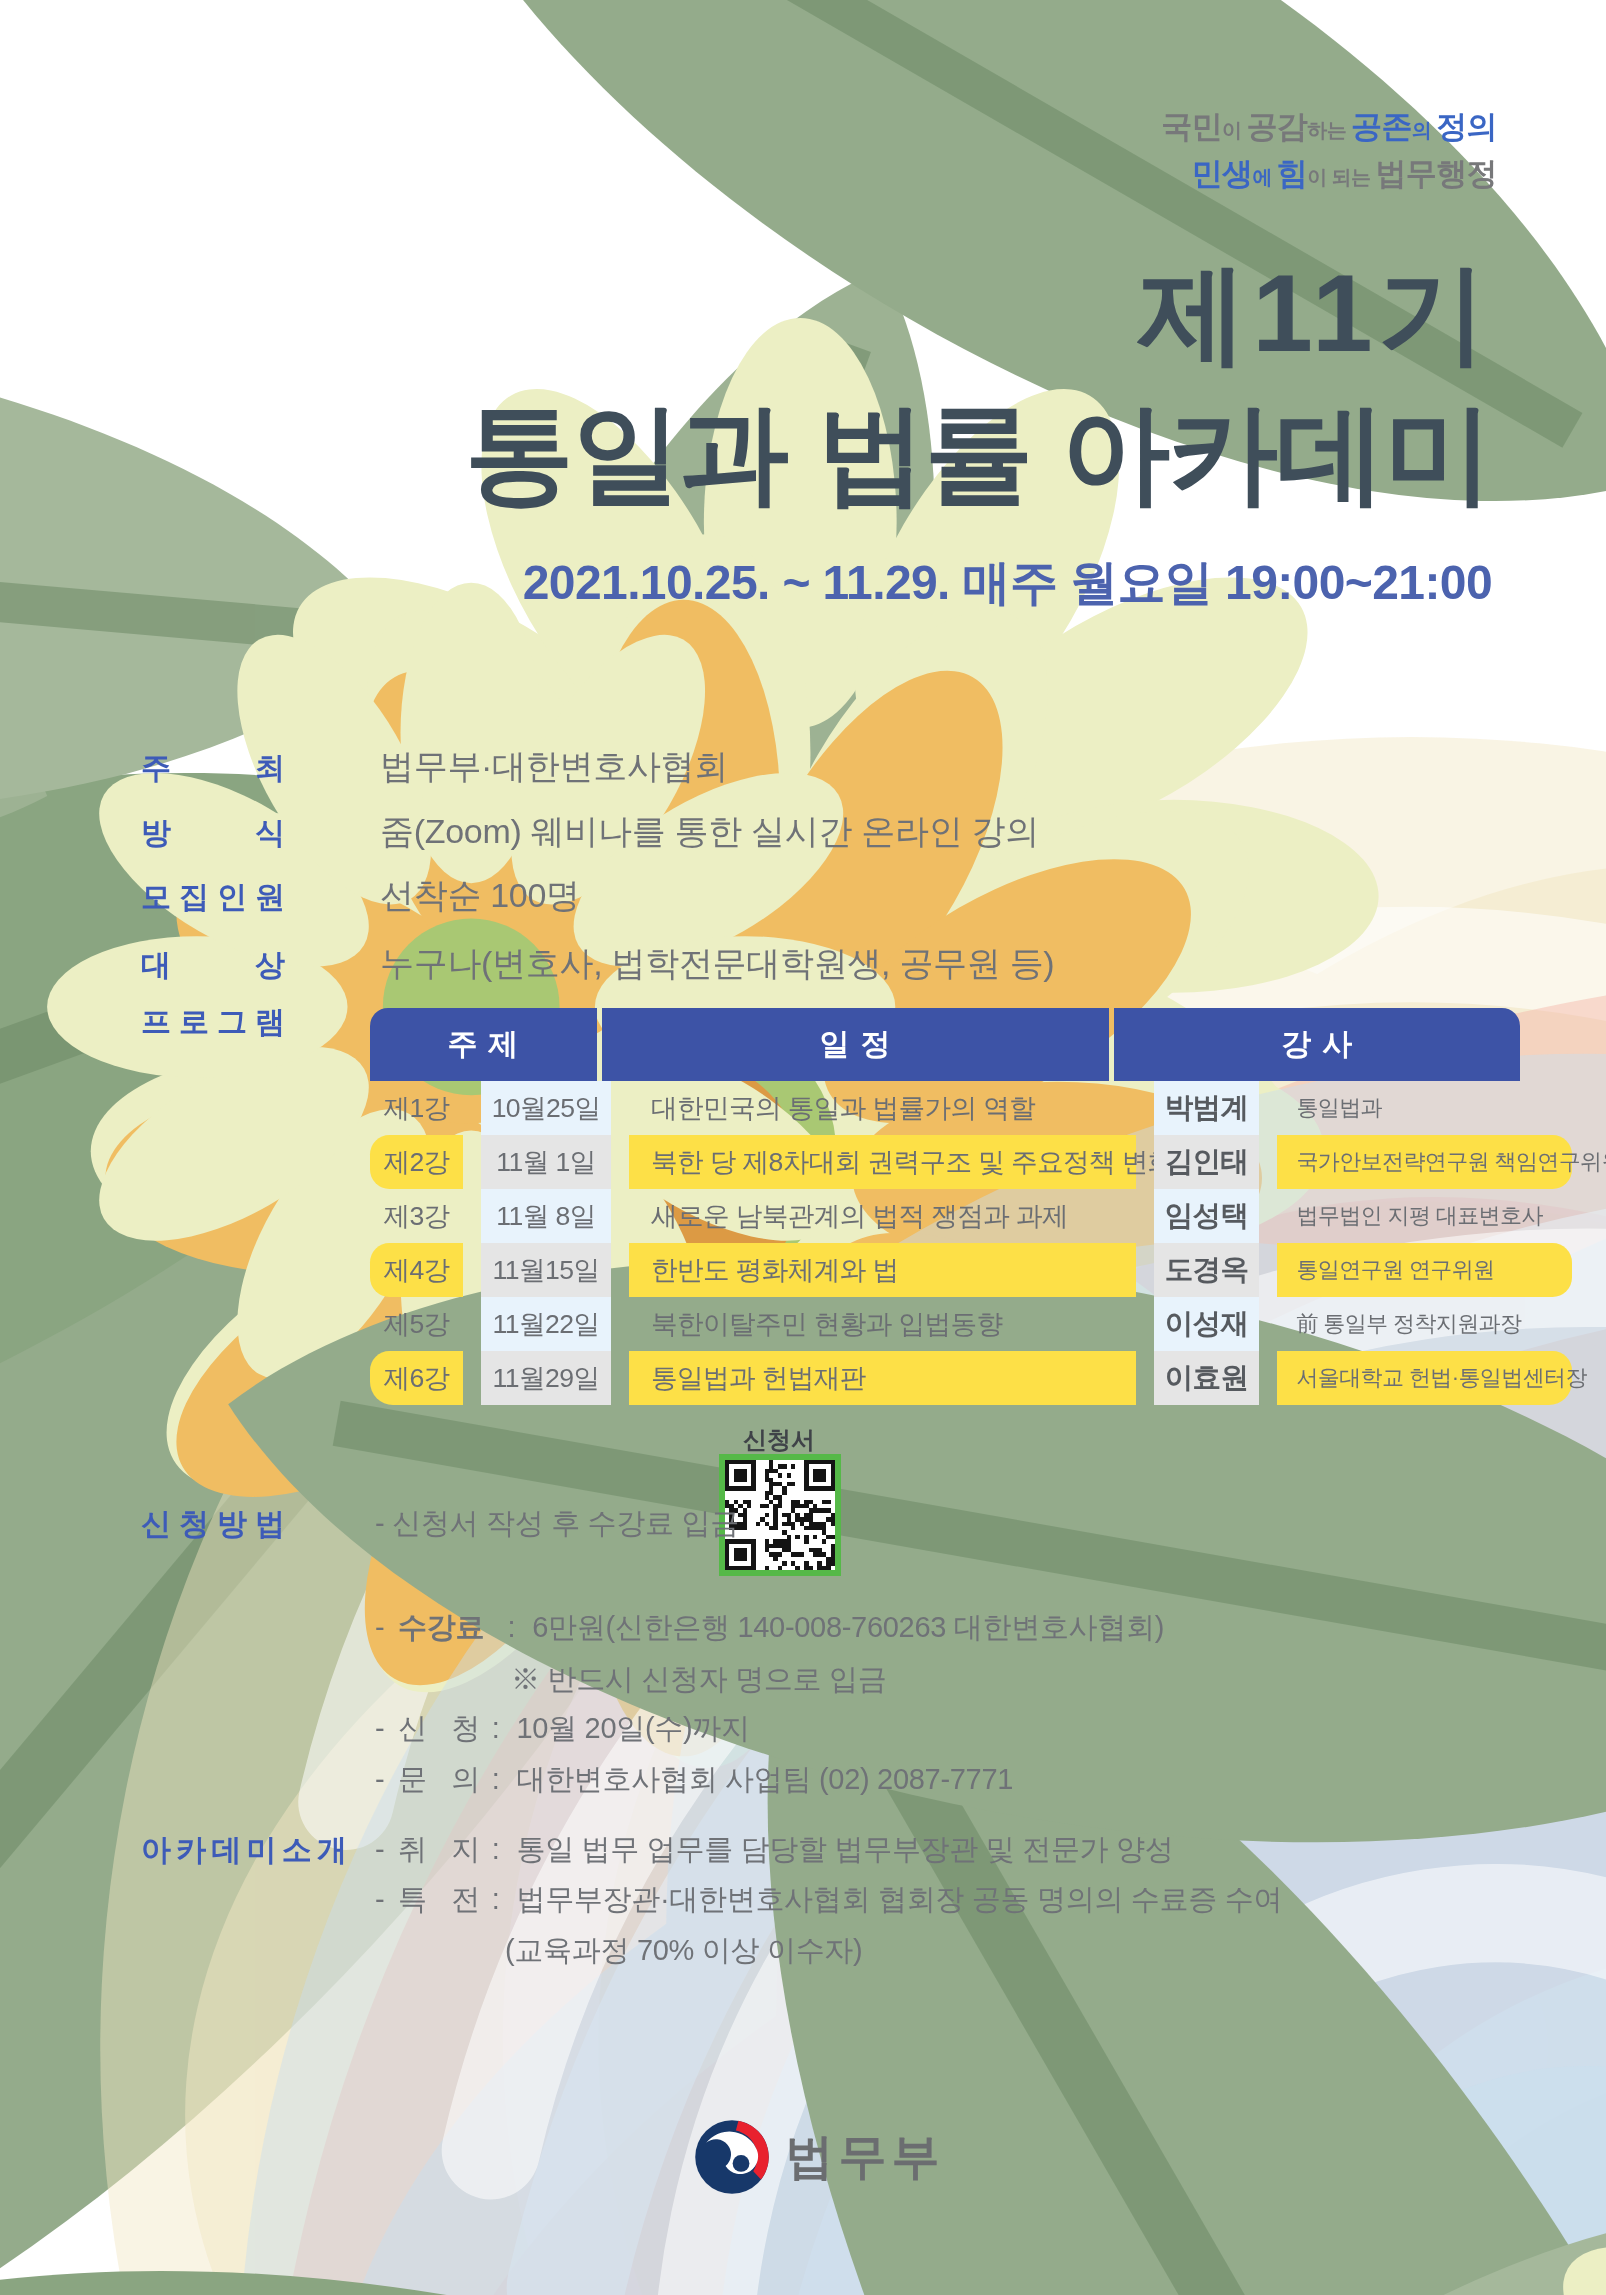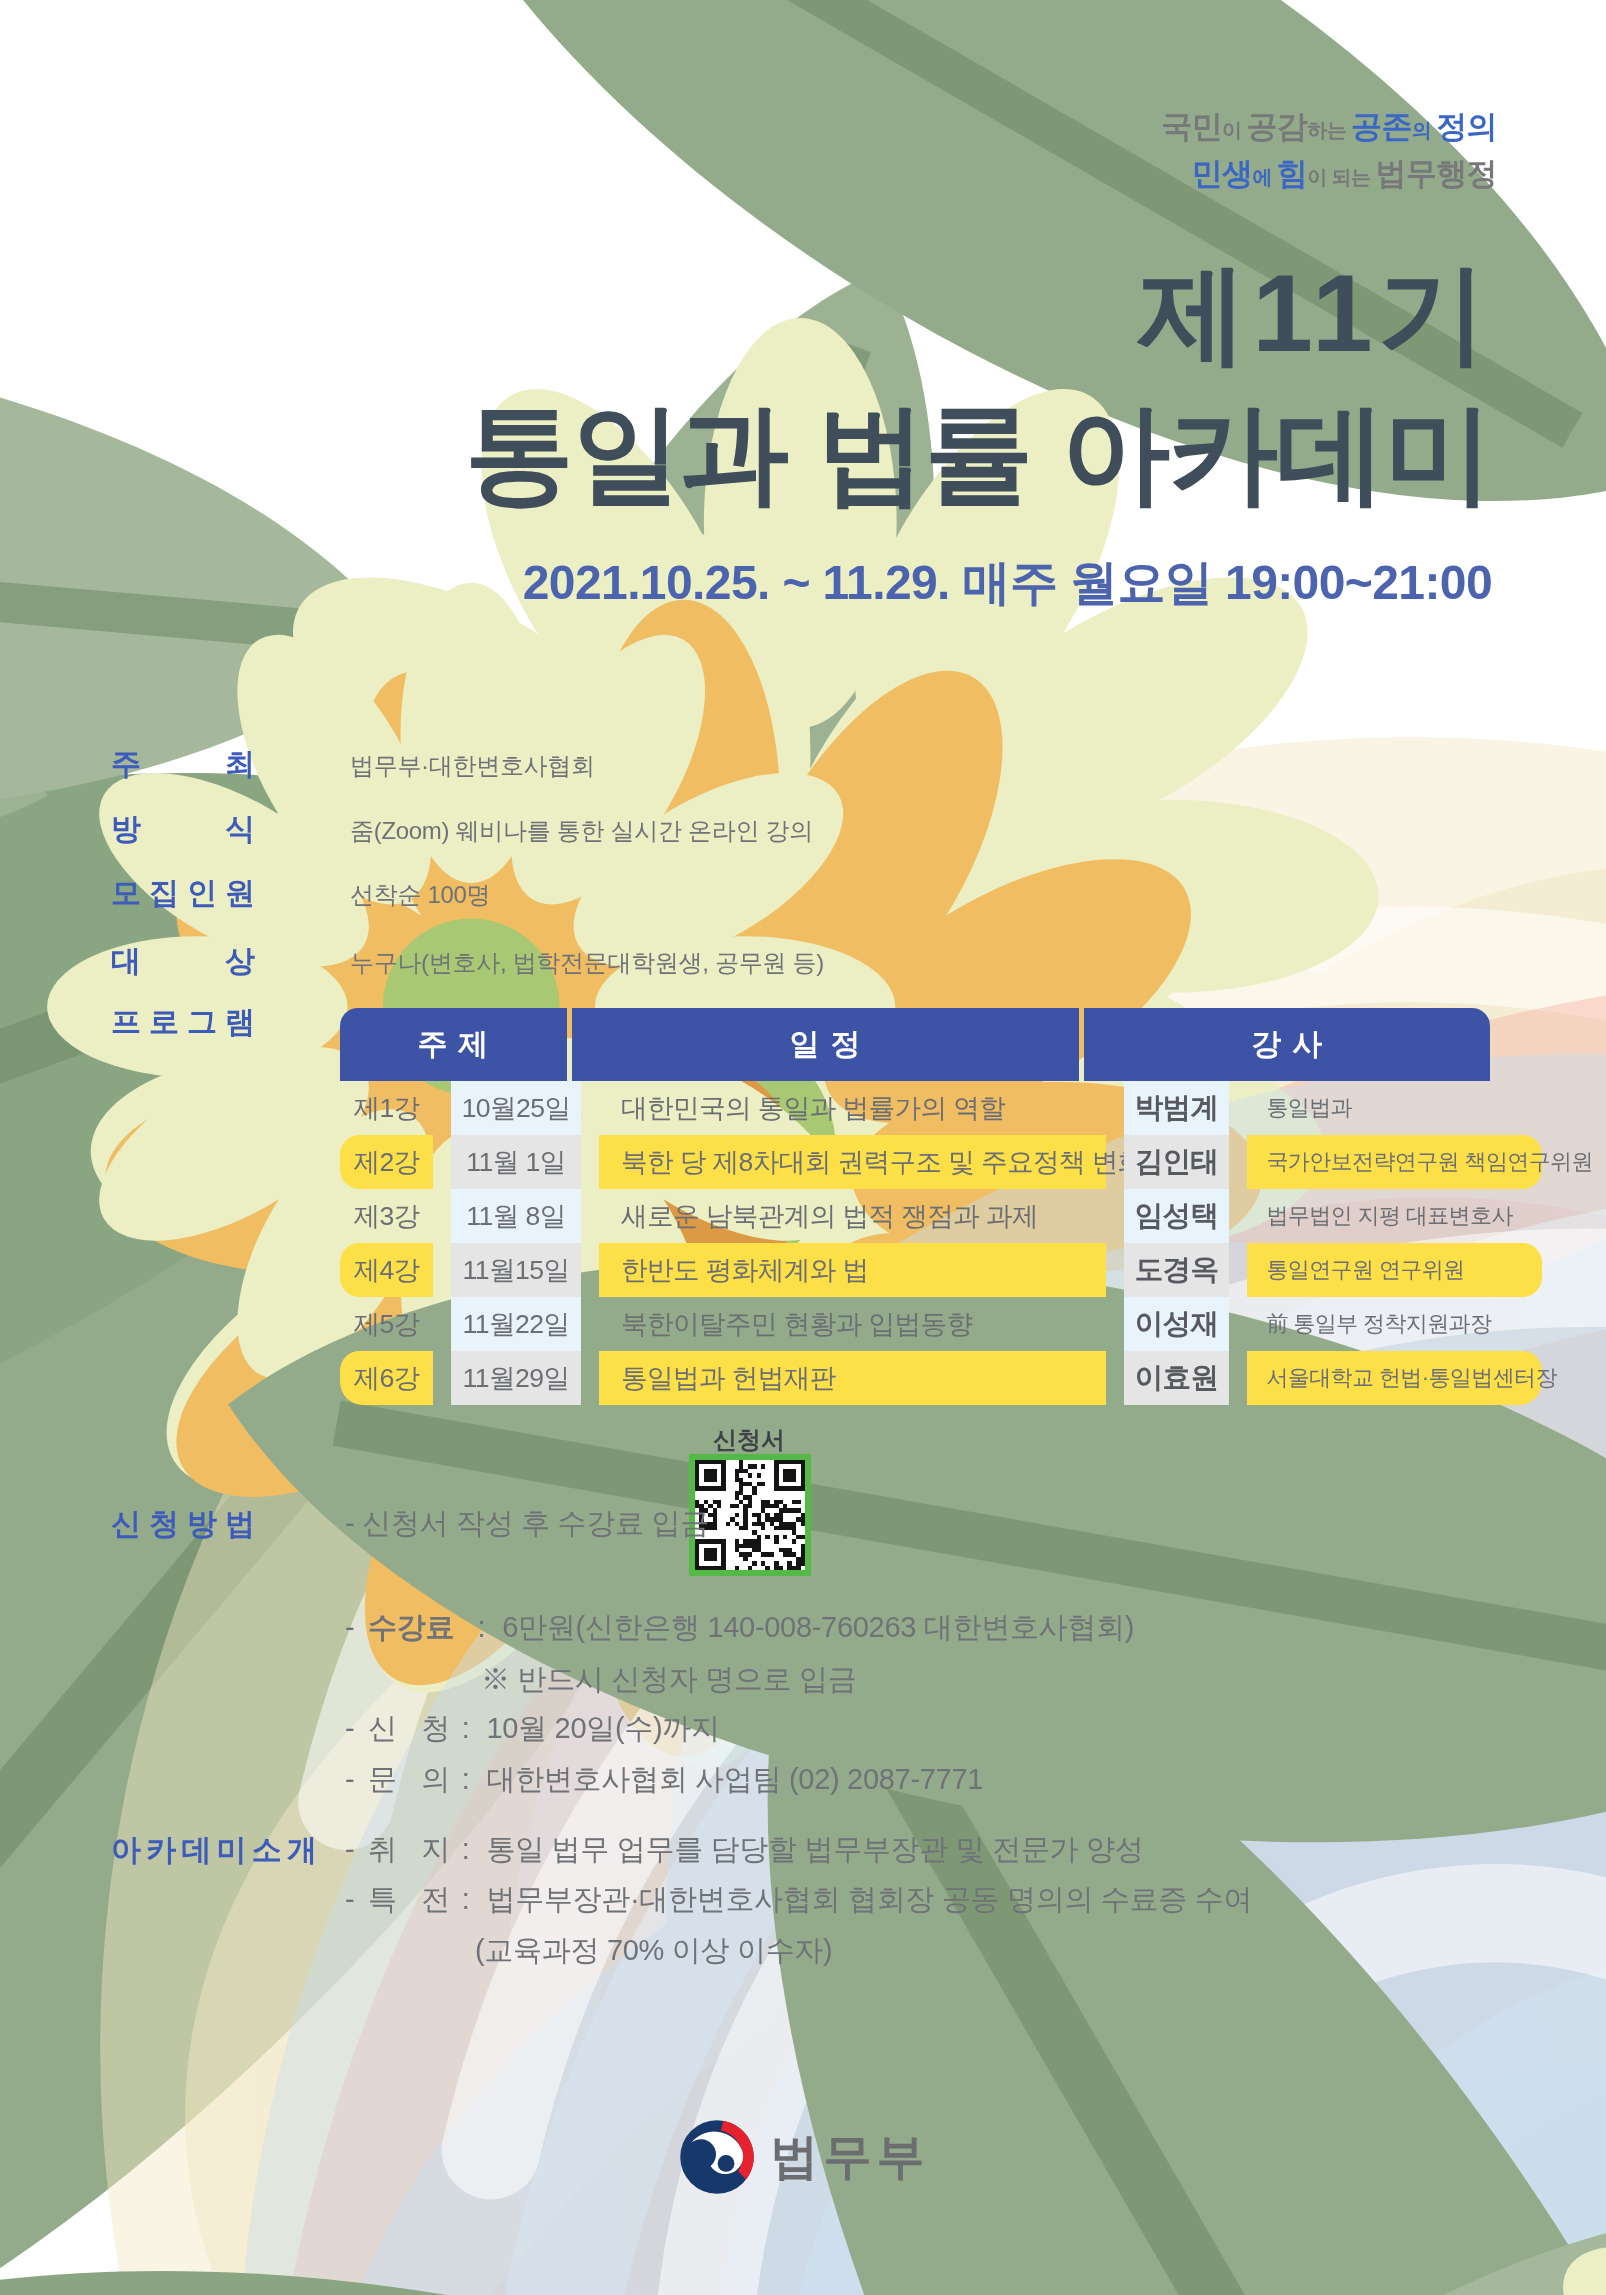--- a/index.html
+++ b/index.html
@@ -1,40 +1,40 @@
 <!DOCTYPE html>
 <html style="font-size:10.4px"><head>
 <meta charset="utf-8">
 <style>
   html,body{margin:0;padding:0;background:#ffffff;}
   .poster{
     position:relative; width:1607px; height:2295px; overflow:hidden;
     background:#ffffff; font-family:"Liberation Sans", sans-serif;
   }
   .flowers{position:absolute; inset:0; z-index:0;}
-  .content{position:absolute; inset:0; z-index:2;}
+  .content{position:absolute; inset:0; z-index:2;margin-left:30px;}
 
   
   .slogan{position:absolute; top:104px; right:110px; text-align:right; line-height:1.5; letter-spacing:-0.6px;}
   .sl{display:block; white-space:pre;}
   .sb{font-size:31px; font-weight:800;}
   .ss{font-size:20px; font-weight:700;}
   .cg{color:#77787A;} .cb{color:#3A66C4;}
 
   
   .titleblock{position:absolute; top:259px; right:115px; text-align:right; color:#3F4E5A;}
   .t1{font-size:109px; font-weight:800; letter-spacing:5.2px; line-height:1;}
   .t2{font-size:109px; font-weight:800; letter-spacing:-1.3px; line-height:1; margin-top:31px;}
   .tdate{font-size:48px; font-weight:700; color:#4C63AE; margin-top:51px; letter-spacing:-0.6px; line-height:1;}
 
   
   .inforow{position:absolute; left:111px; display:flex; align-items:baseline;}
   .lbl{width:144px; color:#3D5BB8; font-weight:700; font-size:30px; display:flex; justify-content:space-between;}
   .lbl-wide{width:206px;}
-  .val{margin-left:95px; color:#6F7277; font-size:24px; letter-spacing:-0.3px; white-space:pre;}
+  .val{margin-left:95px; color:#6F7277; font-size:34px; letter-spacing:-0.3px; white-space:pre;}
 
   
   .table{position:absolute; left:340px; top:1008px; width:1150px;}
   .thead{display:grid; grid-template-columns:227px 507px 406px; column-gap:5.2px;
          height:73px; border-radius:18px 18px 0 0; overflow:hidden;}
   .thead > div{background:#3D53A6; color:#ffffff; font-size:30px; font-weight:700;
          display:flex; align-items:center; justify-content:center; letter-spacing:1.3px;}
   .trow{display:grid; grid-template-columns:93px 130px 507px 105px 295px; column-gap:18px; height:54px;}
   .trow > div{display:flex; align-items:center; justify-content:center;
          color:#6B6E73; font-size:26.6px; letter-spacing:-0.6px; white-space:pre;}

